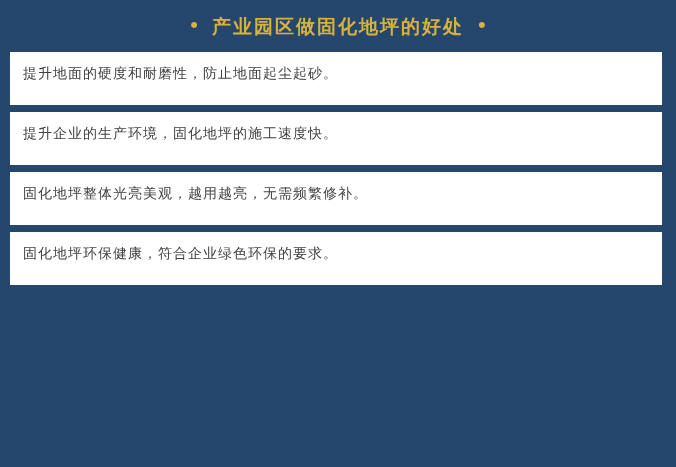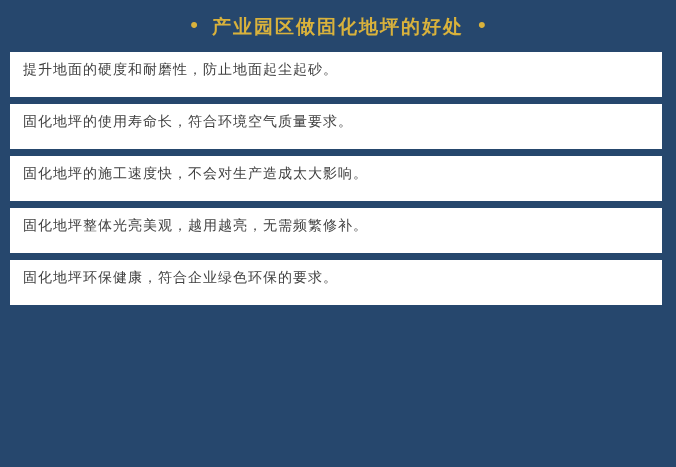--- a/index.html
+++ b/index.html
@@ -37,21 +37,21 @@
   .bullet {
     color: var(--accent);
     font-size: 22px;
     line-height: 1;
     transform: translateY(-1px);
   }
   .benefit-list {
     padding: 0 14px 0 10px;
   }
   .list-item {
-    height: 45px;
+    height: 53px;
     background: var(--card);
     margin-bottom: 7px;
     display: flex;
     align-items: center;
     padding-left: 13px;
     padding-bottom: 12px; 
   }
   .list-item:last-child { margin-bottom: 16px; }
   .list-item-text {
     color: var(--text);
@@ -70,24 +70,21 @@
     <span class="bullet">•</span>
     <span class="page-title">产业园区做固化地坪的好处</span>
     <span class="bullet">•</span>
   </div>
 
   <div class="benefit-list">
     <div class="list-item">
       <span class="list-item-text">提升地面的硬度和耐磨性，防止地面起尘起砂。</span>
     </div>
     <div class="list-item">
-      <span class="list-item-text">固化地坪的使用寿命长，符合环境空气质量要求。</span>
-    </div>
-    <div class="list-item">
-      <span class="list-item-text">固化地坪的施工速度快，不会对生产造成太大影响。</span>
+      <span class="list-item-text">提升企业的生产环境，固化地坪的施工速度快。</span>
     </div>
     <div class="list-item">
       <span class="list-item-text">固化地坪整体光亮美观，越用越亮，无需频繁修补。</span>
     </div>
     <div class="list-item">
       <span class="list-item-text">固化地坪环保健康，符合企业绿色环保的要求。</span>
     </div>
   </div>
 
 </div>

